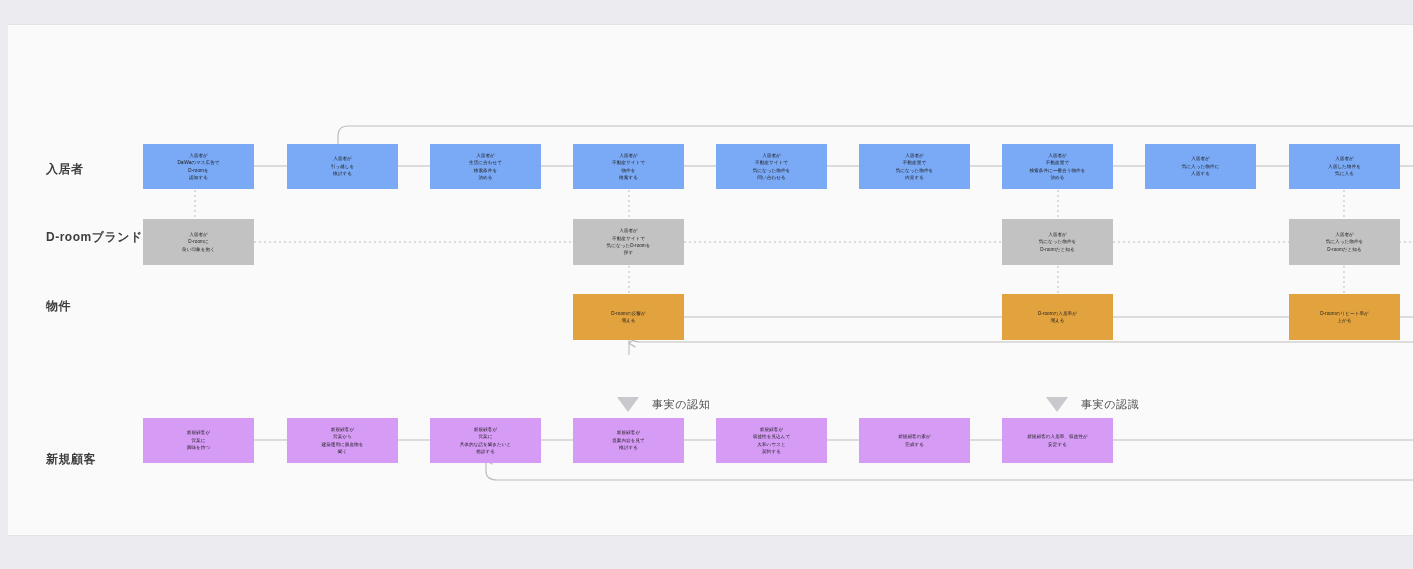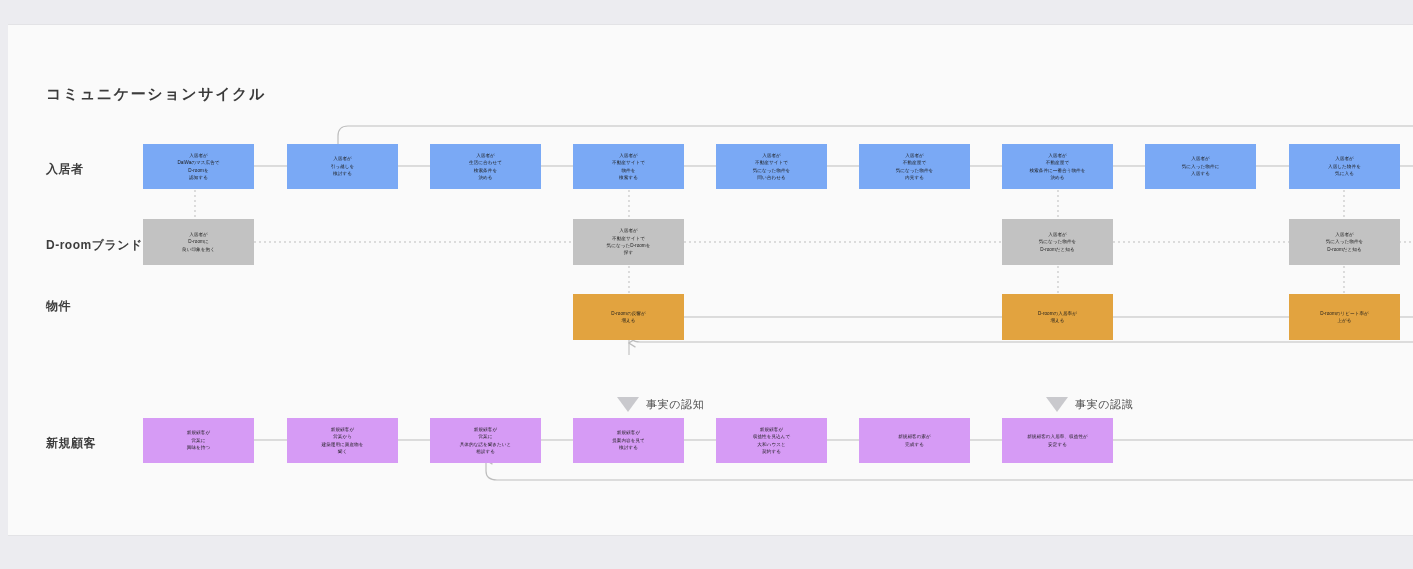--- a/index.html
+++ b/index.html
@@ -64,21 +64,21 @@
   }
   .node.resident { background: #7aa9f5; }
   .node.brand    { background: #c2c2c2; }
   .node.property { background: #e2a33f; }
   .node.customer { background: #d69bf5; }
 
   .marker {
     position: absolute;
     display: flex;
     align-items: center;
-    gap: 7px;
+    gap: 13px;
   }
   .marker .tri {
     width: 0; height: 0;
     border-left: 11px solid transparent;
     border-right: 11px solid transparent;
     border-top: 15px solid #c9c9cd;
   }
   .marker .mlabel {
     font-size: 11px;
     color: #4a4a4a;
@@ -87,21 +87,20 @@
   }
 </style>
 </head>
 <body>
 
 <div id="app">
   <div id="edge-left"></div>
   <div id="canvas">
     <div id="board">
 
-      <div class="title">コミュニケーションサイクル</div>
 
       <svg id="wires" viewBox="0 0 1405 512" xmlns="http://www.w3.org/2000/svg">
         <defs>
           <marker id="arrowDown" markerWidth="9" markerHeight="9" refX="4.5" refY="7.2" orient="auto" markerUnits="userSpaceOnUse">
             <path d="M0.6,1.2 L4.5,7.4 L8.4,1.2" fill="none" stroke="#bdbdbd" stroke-width="1.3" stroke-linecap="round" stroke-linejoin="round"></path>
           </marker>
           <marker id="arrowUp" markerWidth="9" markerHeight="9" refX="4.5" refY="1.8" orient="auto" markerUnits="userSpaceOnUse">
             <path d="M0.6,7.8 L4.5,1.6 L8.4,7.8" fill="none" stroke="#bdbdbd" stroke-width="1.3" stroke-linecap="round" stroke-linejoin="round"></path>
           </marker>
         </defs>
@@ -156,23 +155,23 @@
           <line x1="676" y1="415" x2="709" y2="415"></line>
           <line x1="819" y1="415" x2="853" y2="415"></line>
           <line x1="962" y1="415" x2="995" y2="415"></line>
           <line x1="1105" y1="415" x2="1405" y2="415"></line>
         </g>
 
         <path d="M1405,455 L489,455 Q478,455 478,446 L478,435" fill="none" stroke="#bdbdbd" stroke-width="1.2" marker-end="url(#arrowUp)"></path>
       </svg>
 
       <div class="row-label" style="left:38px; top:136px;">入居者</div>
-      <div class="row-label" style="left:38px; top:212px;">D-roomブランド</div>
+      <div class="row-label" style="left:38px; top:204px;">D-roomブランド</div>
       <div class="row-label" style="left:38px; top:273px;">物件</div>
-      <div class="row-label" style="left:38px; top:410px;">新規顧客</div>
+      <div class="row-label" style="left:38px; top:426px;">新規顧客</div>
 
       <div class="node resident" style="left:135px; top:119px; width:111px; height:45px;">入居者が
 DaiWaのマス広告で
 D-roomを
 認知する</div>
       <div class="node resident" style="left:279px; top:119px; width:111px; height:45px;">入居者が
 引っ越しを
 検討する</div>
       <div class="node resident" style="left:422px; top:119px; width:111px; height:45px;">入居者が
 生活に合わせて

